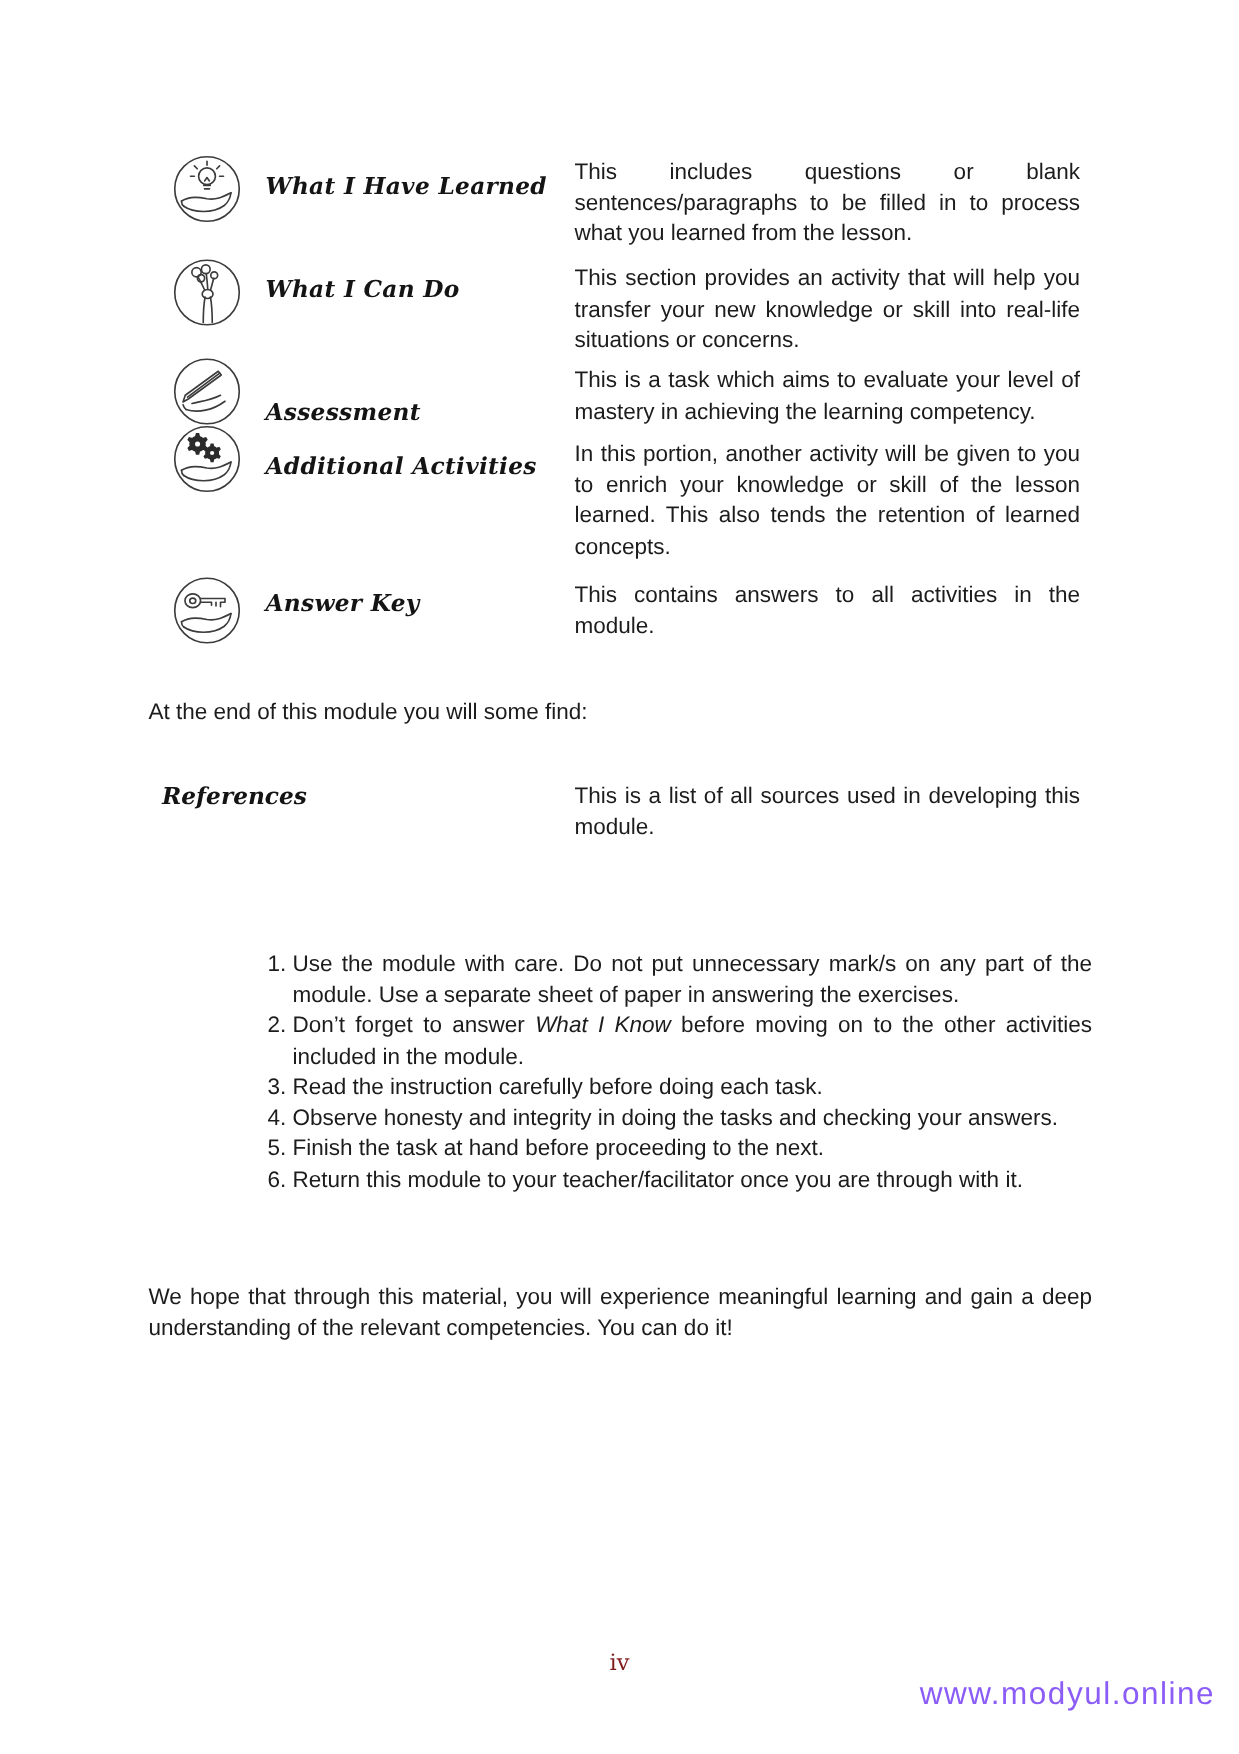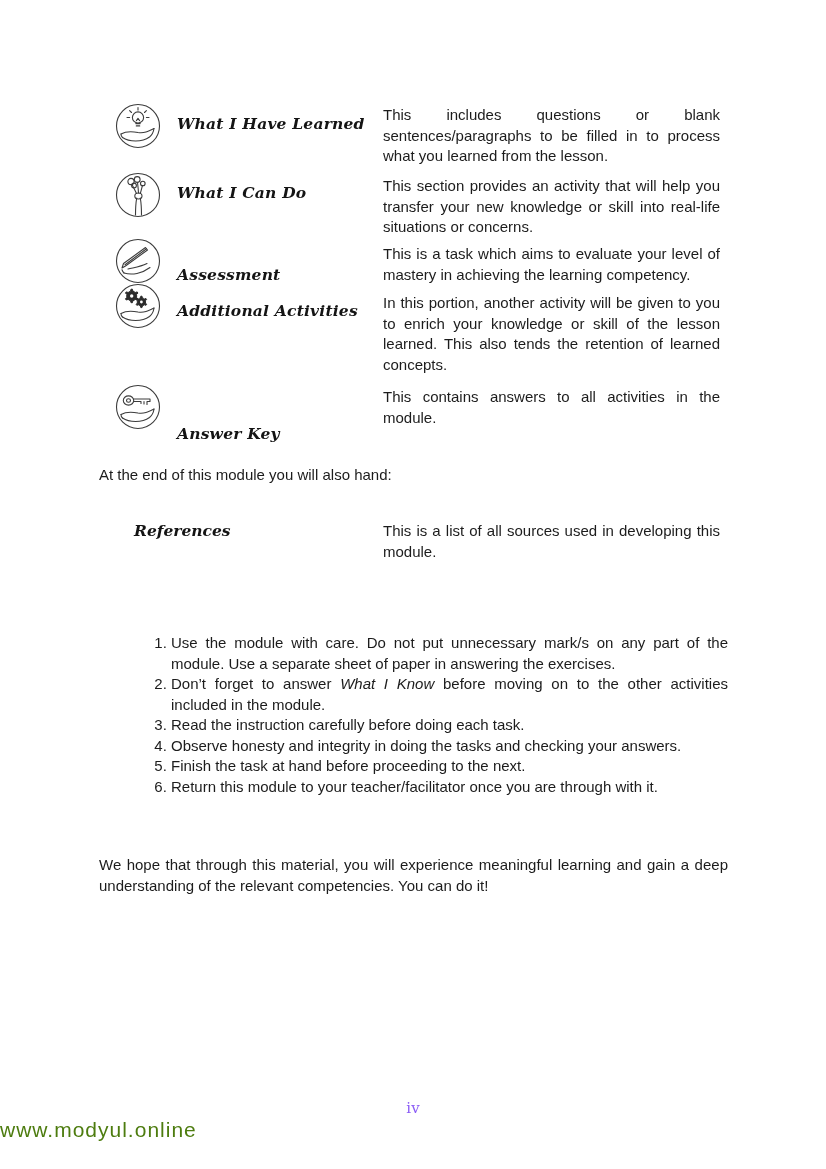--- a/index.html
+++ b/index.html
@@ -35,51 +35,50 @@
   #row-cando      { top:172px; }
   #row-cando .row-label { top:11px; }
   #row-cando .row-desc  { top:4px; }
   #row-assessment { top:238px; }
   #row-assessment .row-label { top:15px;margin-top:12px; }
   #row-assessment .row-desc  { top:6px; }
   #row-additional { top:283px; }
   #row-additional .row-label { top:18px; }
   #row-additional .row-desc  { top:10px; }
   #row-answerkey  { top:384px; }
-  #row-answerkey .row-label { top:8px;margin-top:32px; }
+  #row-answerkey .row-label { top:8px; }
   #row-answerkey .row-desc  { top:3px; }
 
   
   .p-also { position:absolute; left:99px; top:466px; width:629px; }
   .ref-row { position:absolute; left:99px; top:521px; width:629px; }
   .ref-label {
     position:absolute; left:9px; top:0;
     font-family:"DejaVu Serif", serif;
     font-style:italic; font-weight:bold; font-size:15.5px;
     color:#141414;
-    margin-left:26px;
   }
   .ref-desc { position:absolute; left:284px; top:0; width:337px; text-align:justify; line-height:20.5px; }
   .p-reminders-intro { position:absolute; left:99px; top:602px; width:629px; }
   .reminders-list { position:absolute; left:99px; top:633px; width:629px; }
   .reminders-list ol { margin:0; padding-left:72px; }
-  .reminders-list li { text-align:justify; line-height:20.5px; }
+  .reminders-list li { text-align:justify; line-height:20.5px;margin-left:24px; }
   .p-consult { position:absolute; left:99px; top:803px; width:629px; text-align:justify; line-height:20.5px; }
   .p-hope    { position:absolute; left:99px; top:855px; width:629px; text-align:justify; line-height:20.5px; }
 
   
   .footer-page {
     position:absolute; left:0; right:0; top:1099px;
     text-align:center;
-    font-family:"DejaVu Serif", serif; font-size:15px; color:#8b5cf6;
+    font-family:"DejaVu Serif", serif; font-size:15px; color:#7f1d1d;
   }
   .footer-watermark {
-    position:absolute; left:0; right:0; top:1118px;
-    text-align:left;
-    font-size:21px; color:#4d7c0f; letter-spacing:1px;
+    position:absolute; left:0; right:16px; top:1118px;
+    text-align:right;
+    font-size:21px; color:#8b5cf6; letter-spacing:1px;
   }
 
   
   .lineart { stroke:#3c3c3c; stroke-width:1.1; fill:none; stroke-linecap:round; stroke-linejoin:round; }
   .fillart { stroke:#2b2b2b; stroke-width:1; fill:#2b2b2b; }
 </style>
 </head>
 <body>
 
 <div class="page">
@@ -169,21 +168,21 @@
           <path d="M6,30.5 C12,27 18,28 23,29 C29,30 33,28 39,25"></path>
           <path d="M7.5,34 C14,38.5 27,39 34.5,33.5 C37,31.5 38.5,28.5 39,25"></path>
           <path d="M6,30.5 C6,32 6.5,33.3 7.5,34"></path>
         </g>
       </svg>
     </span>
     <span class="row-label">Answer Key</span>
     <span class="row-desc">This contains answers to all activities in the module.</span>
   </div>
 
-  <p class="p-also">At the end of this module you will also hand:</p>
+  <p class="p-also">At the end of this module you will some find:</p>
 
   <div class="ref-row">
     <span class="ref-label">References</span>
     <span class="ref-desc">This is a list of all sources used in developing this module.</span>
   </div>
 
 
   <div class="reminders-list">
     <ol>
       <li><span>Use the module with care. Do not put unnecessary mark/s on any part of the module. Use a separate sheet of paper in answering the exercises.</span><i></i><span></span></li>

